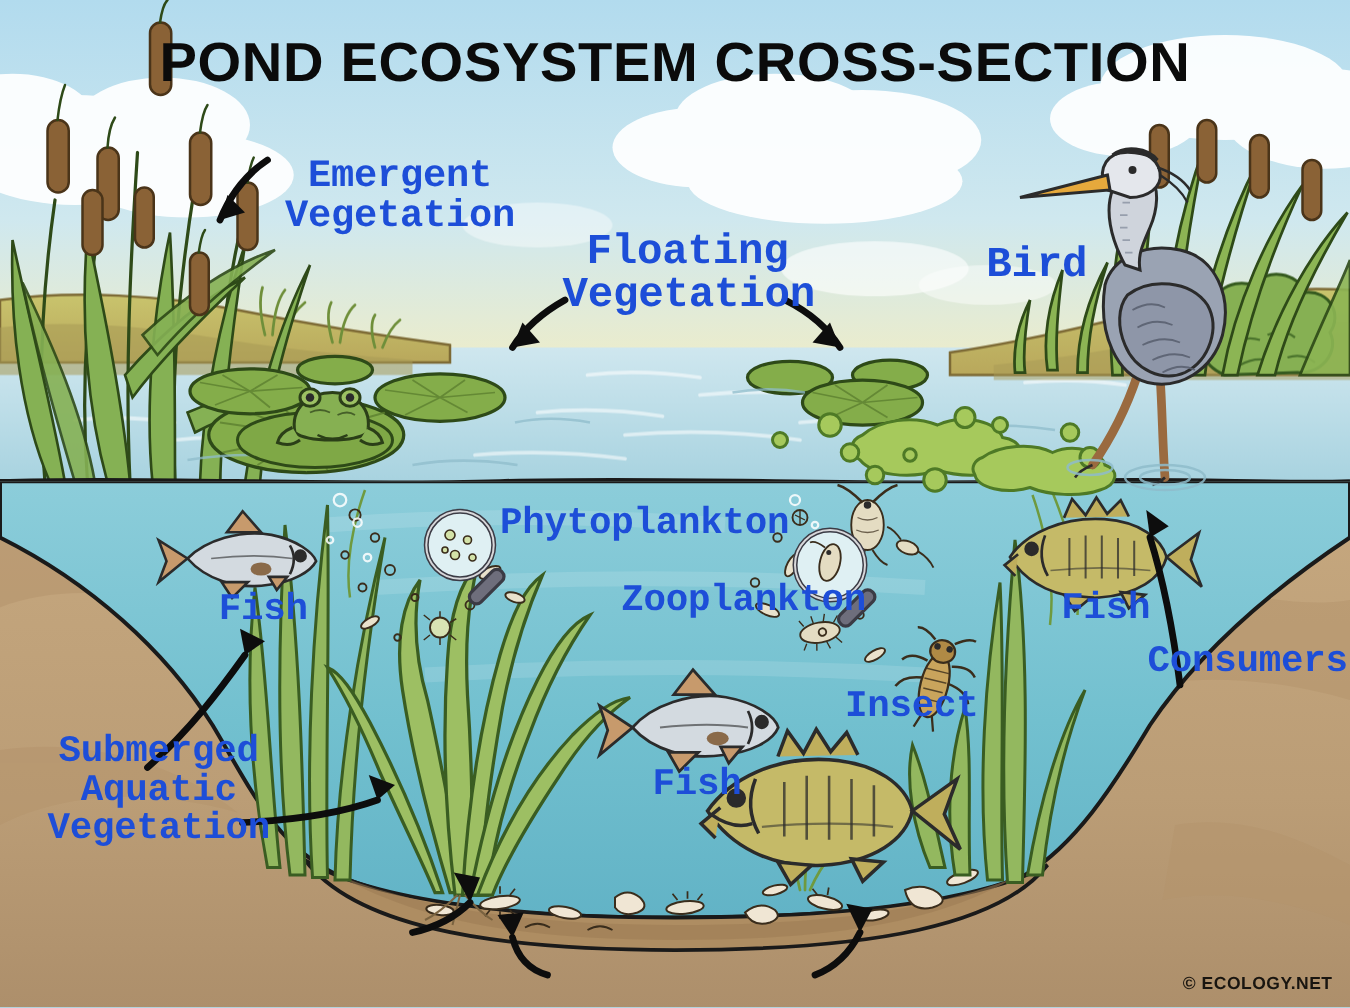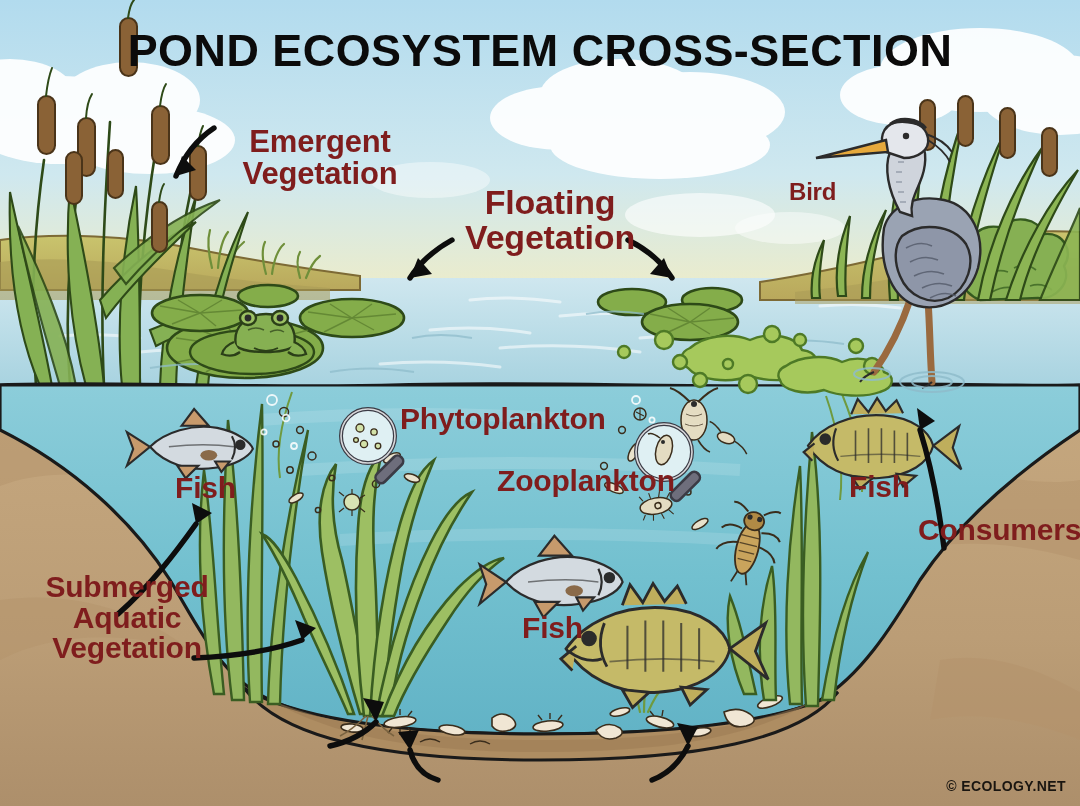--- a/index.html
+++ b/index.html
@@ -1,19 +1,19 @@
 <!DOCTYPE html>
 <html><head>
 <meta charset="utf-8">
 <style>
   html,body{margin:0;padding:0;background:#fff;}
   body{font-family:"Liberation Sans",sans-serif;}
   #stage{position:relative;width:1080px;height:806px;overflow:hidden;background:#b4dced;}
   #art{position:absolute;inset:0;}
-  .lbl{position:absolute;color:#7f1d1d;font-family:Liberation Sans, sans-serif;font-weight:700;
+  .lbl{position:absolute;color:#1d4ed8;font-family:Liberation Mono, monospace;font-weight:700;
        line-height:1.02;letter-spacing:-0.2px;white-space:pre-line;}
   .c{text-align:center;}
   .l{text-align:left;}
   #title{position:absolute;left:0;right:0;top:26px;text-align:center;
          font-family:"Liberation Sans Narrow","Liberation Sans",sans-serif;
          font-weight:700;font-size:44px;letter-spacing:0.5px;color:#0b0b0b;
          transform:scaleX(1.02);}
   #wm{position:absolute;right:14px;bottom:12px;font-size:14px;font-weight:700;
       color:#000000;opacity:.85;letter-spacing:.4px;font-family:"Liberation Sans",sans-serif;}
 </style>
@@ -597,36 +597,37 @@
   </svg>
 
   <div id="title">POND ECOSYSTEM CROSS-SECTION</div>
 
   <div class="lbl c" style="left:225px;top:126px;width:190px;font-size:31px;">Emergent
 Vegetation</div>
 
   <div class="lbl c" style="left:450px;top:185px;width:200px;font-size:34px;">Floating
 Vegetation</div>
 
-  <div class="lbl l" style="left:789px;top:180px;width:120px;font-size:24px;">Bird</div>
+  <div class="lbl l" style="left:789px;top:196px;width:120px;font-size:34px;">Bird</div>
 
   <div class="lbl l" style="left:400px;top:404px;width:260px;font-size:30px;">Phytoplankton</div>
 
   <div class="lbl l" style="left:497px;top:466px;width:250px;font-size:30px;">Zooplankton</div>
 
   <div class="lbl l" style="left:175px;top:473px;width:110px;font-size:30px;">Fish</div>
 
   <div class="lbl l" style="left:849px;top:472px;width:110px;font-size:30px;">Fish</div>
 
   <div class="lbl l" style="left:522px;top:613px;width:110px;font-size:30px;">Fish</div>
 
+  <div class="lbl l" style="left:676px;top:551px;width:130px;font-size:30px;">Insect</div>
 
   <div class="lbl l" style="left:918px;top:515px;width:180px;font-size:30px;">Consumers</div>
 
-  <div class="lbl c" style="left:32px;top:572px;width:190px;font-size:30px;">Submerged
+  <div class="lbl c" style="left:32px;top:587px;width:190px;font-size:30px;">Submerged
 Aquatic
 Vegetation</div>
 
 
 
   <div id="wm">© ECOLOGY.NET</div>
 
 </div>
 
 </body></html>

